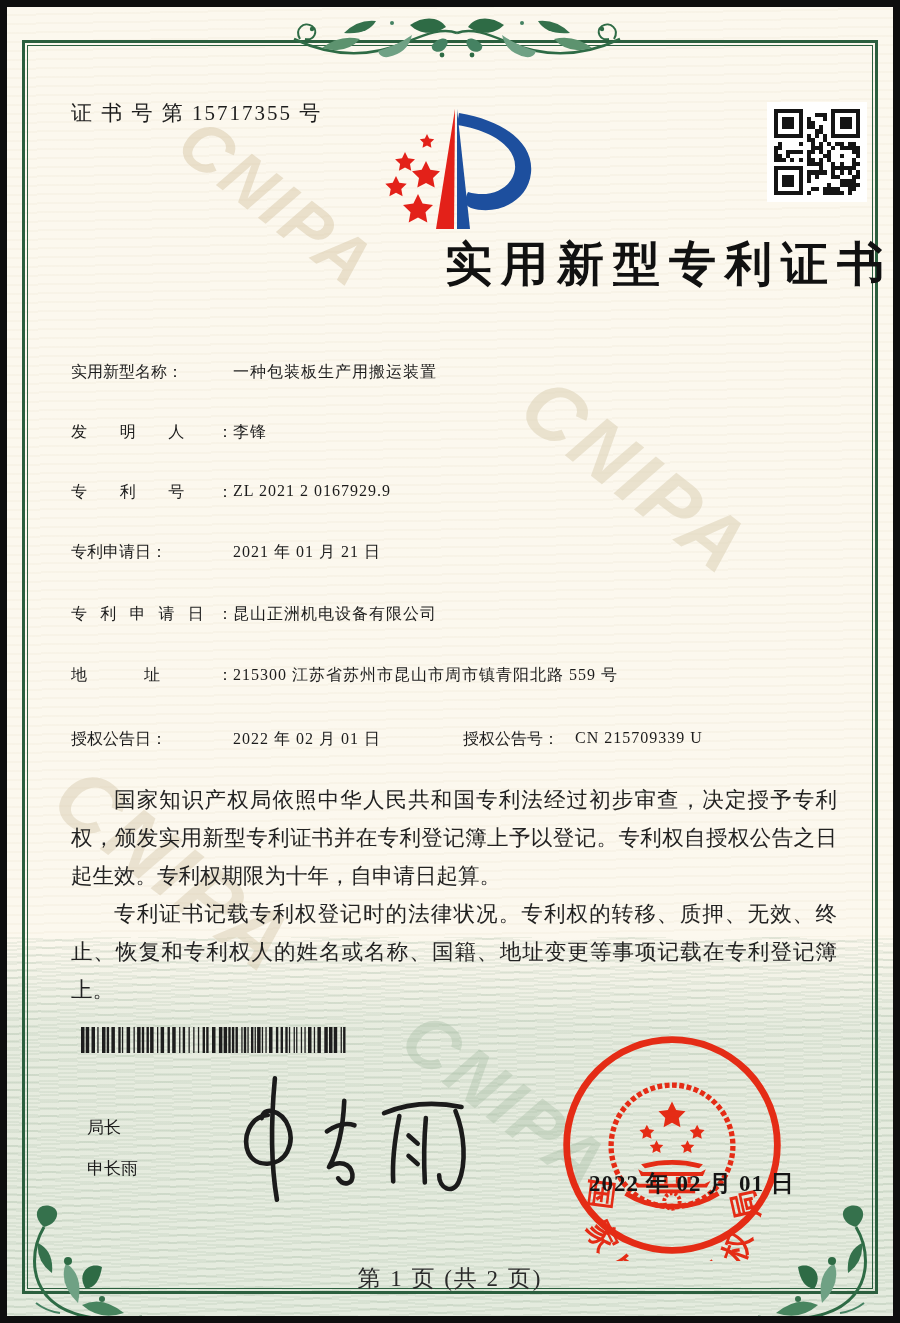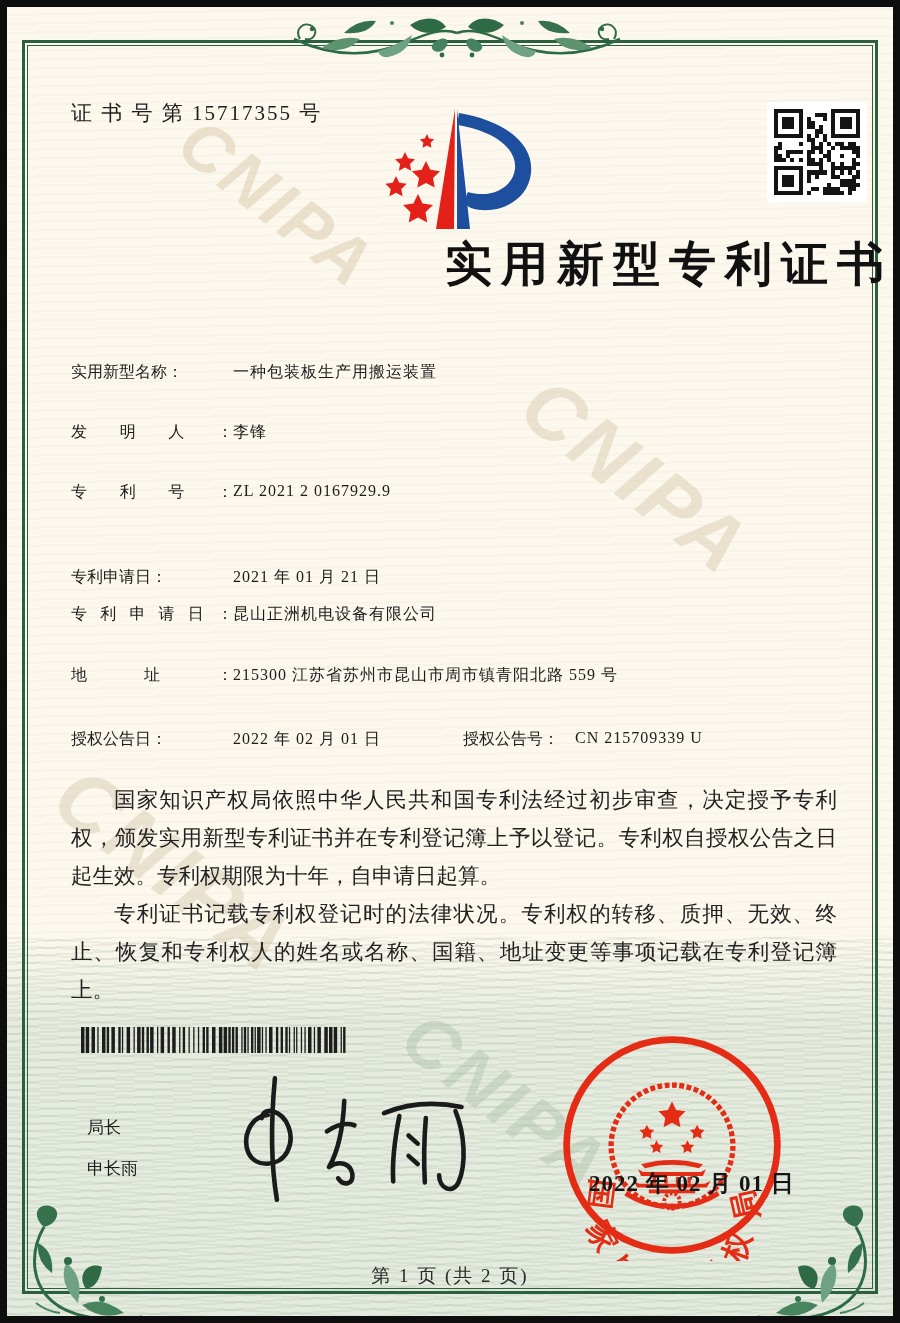--- a/index.html
+++ b/index.html
@@ -66,21 +66,21 @@
   .barcode{position:absolute;left:74px;top:1020px;width:270px;height:26px;}
 
   .signer{position:absolute;left:80px;top:1100px;font-size:17px;line-height:41px;}
   .signature-svg{position:absolute;left:222px;top:1062px;width:255px;height:135px;}
 
   .seal{position:absolute;left:549px;top:1022px;width:232px;height:232px;opacity:.96;}
   .seal-date{position:absolute;left:582px;top:1161px;font-size:23px;font-weight:600;
              letter-spacing:1px;color:#151515;z-index:5;}
 
   .footer{position:absolute;left:0;right:0;top:1256px;text-align:center;
-          font-size:19px;letter-spacing:2px;color:#2a2a2a;}
+          font-size:23px;letter-spacing:2px;color:#2a2a2a;}
 </style>
 </head>
 <body>
 
 <div class="page">
 
   <div class="bg-topwaves"></div>
   <div class="bg-waves"></div>
 
   <div class="watermark" style="left:205px;top:95px;font-size:68px;color:rgba(216,200,168,0.50);">CNIPA</div>
@@ -289,21 +289,21 @@
     <div class="fields">
       <div class="frow" style="top:355px;">
         <span class="flabel">实用新型名称：</span><span class="fvalue">一种包装板生产用搬运装置</span>
       </div>
       <div class="frow" style="top:415px;">
         <span class="flabel just">发明人：</span><span class="fvalue">李锋</span>
       </div>
       <div class="frow" style="top:475px;">
         <span class="flabel just">专利号：</span><span class="fvalue">ZL 2021 2 0167929.9</span>
       </div>
-      <div class="frow" style="top:535px;margin-top:25px;">
+      <div class="frow" style="top:535px;">
         <span class="flabel">专利申请日：</span><span class="fvalue">2021 年 01 月 21 日</span>
       </div>
       <div class="frow" style="top:597px;">
         <span class="flabel just">专利申请日：</span><span class="fvalue">昆山正洲机电设备有限公司</span>
       </div>
       <div class="frow" style="top:658px;">
         <span class="flabel just">地址：</span><span class="fvalue">215300 江苏省苏州市昆山市周市镇青阳北路 559 号</span>
       </div>
       <div class="frow" style="top:722px;">
         <span class="flabel">授权公告日：</span><span class="fvalue">2022 年 02 月 01 日</span>

